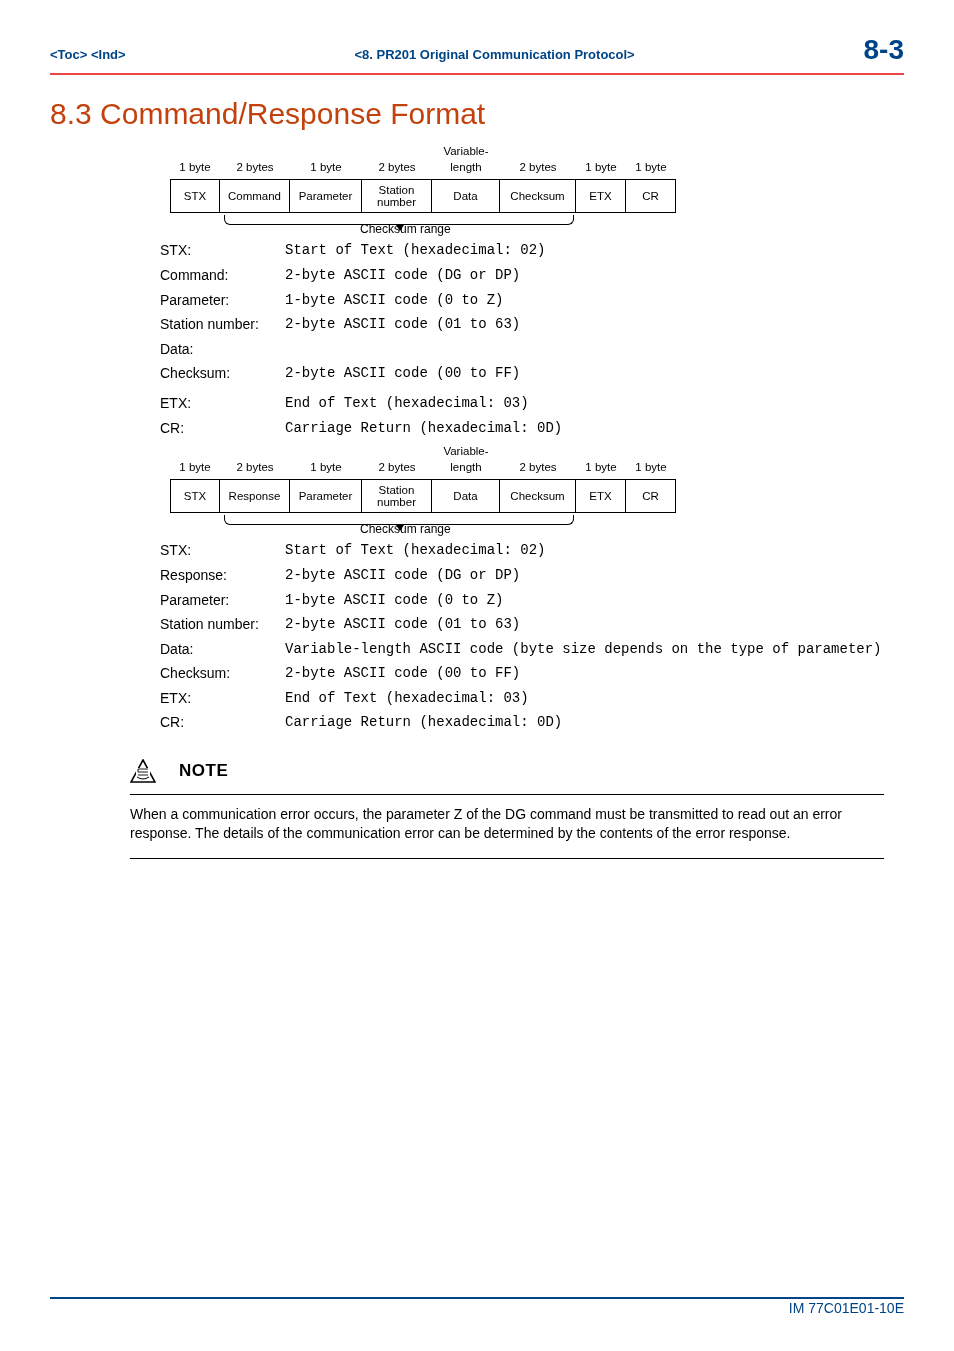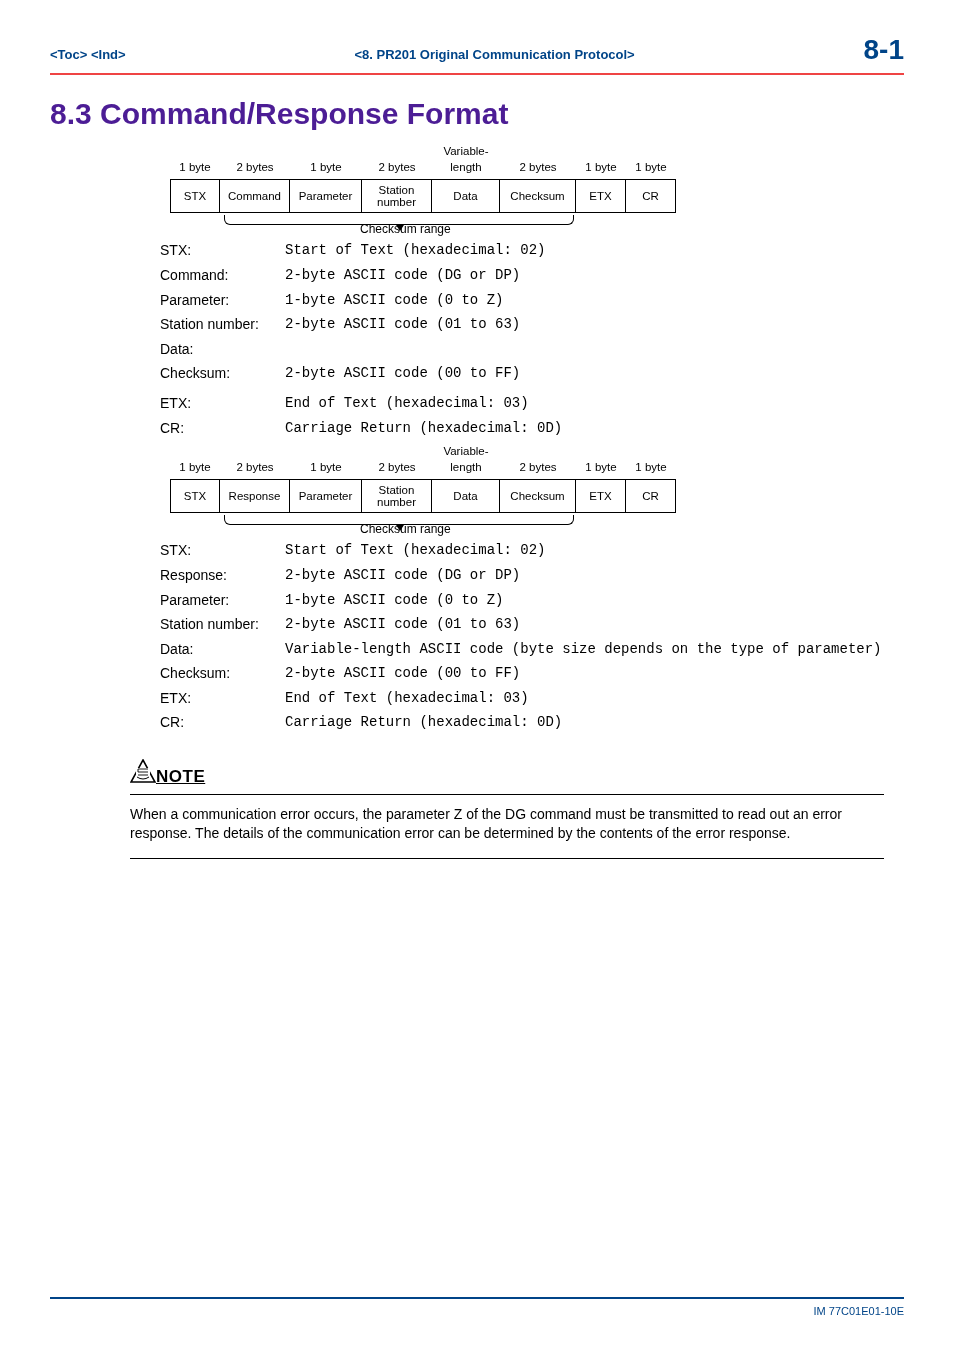--- a/index.html
+++ b/index.html
@@ -19,23 +19,23 @@
     align-items: baseline;
     color: #004488;
     font-weight: bold;
     border-bottom: 2px solid #ef4444;
     padding-bottom: 4px;
   }
   .header-left { font-size: 13px; }
   .header-mid { font-size: 13px; }
   .header-right { font-size: 28px; }
   .section-heading {
-    color: #4c1d95;
+    color: #c2410c;
     font-size: 30px;
-    font-weight: bold;
+    font-weight: normal;
     margin-top: 18px;
     margin-bottom: 8px;
   }
   .content { margin-left: 110px; margin-right: 10px; }
   .subhead { font-weight: bold; font-size: 14px; margin-bottom: 12px; margin-top: 6px; }
 
   .frame-row { display: flex; margin-left: 10px; }
   .size-row { display: flex; margin-left: 10px; font-size: 11.5px; margin-bottom: 2px; }
   .cell-size { text-align: center; display:flex; align-items:flex-end; justify-content:center; padding-bottom:2px;}
   .frame-cell {
@@ -75,37 +75,37 @@
   }
   .bracket-label { position: absolute; font-size: 12px; top: 8px; white-space: nowrap; }
 
   .def-list { margin-top: 0; }
   .def-row { display: flex; margin-bottom: 5px; }
   .def-term { width: 125px; flex-shrink: 0; }
   .def-desc { flex: 1; font-family: Liberation Mono, monospace; }
 
   .note-block { margin-left: 80px; margin-right: 20px; margin-top: 26px; }
   .note-head {
-    display:flex; align-items:flex-end; gap:0;
-    border-bottom:1.5px solid #000; padding-bottom:5px; margin-bottom:10px;text-decoration:underline;
+    display:flex; align-items:flex-start; gap:23px;
+    border-bottom:1.5px solid #000; padding-bottom:5px; margin-bottom:10px;
   }
   .note-title { font-weight:bold; font-size:17px; letter-spacing:0.5px; }
   .note-body { font-size:14px; }
   .note-rule { border-top:1.5px solid #000; margin-top:14px; }
 
   .footer-line { position:absolute; left:50px; right:50px; bottom:52px; border-top:2px solid #004488; }
-  .footer-text { position:absolute; right:50px; bottom:32px; color:#004488; font-size:11px;text-align:center; }
+  .footer-text { position:absolute; right:50px; bottom:32px; color:#004488; font-size:14px;text-align:center; }
 </style>
 </head>
 <body>
 
 <div class="header-row">
   <span class="header-left">&lt;Toc&gt; &lt;Ind&gt;</span>
   <span class="header-mid">&lt;8.  PR201 Original Communication Protocol&gt;</span>
-  <span class="header-right">8-1</span>
+  <span class="header-right">8-3</span>
 </div>
 
 <div class="section-heading">8.3    Command/Response Format</div>
 
 <div class="content">
 
 
   <div class="size-row">
     <div class="cell-size w-stx">1 byte</div>
     <div class="cell-size w-cmd">2 bytes</div>

